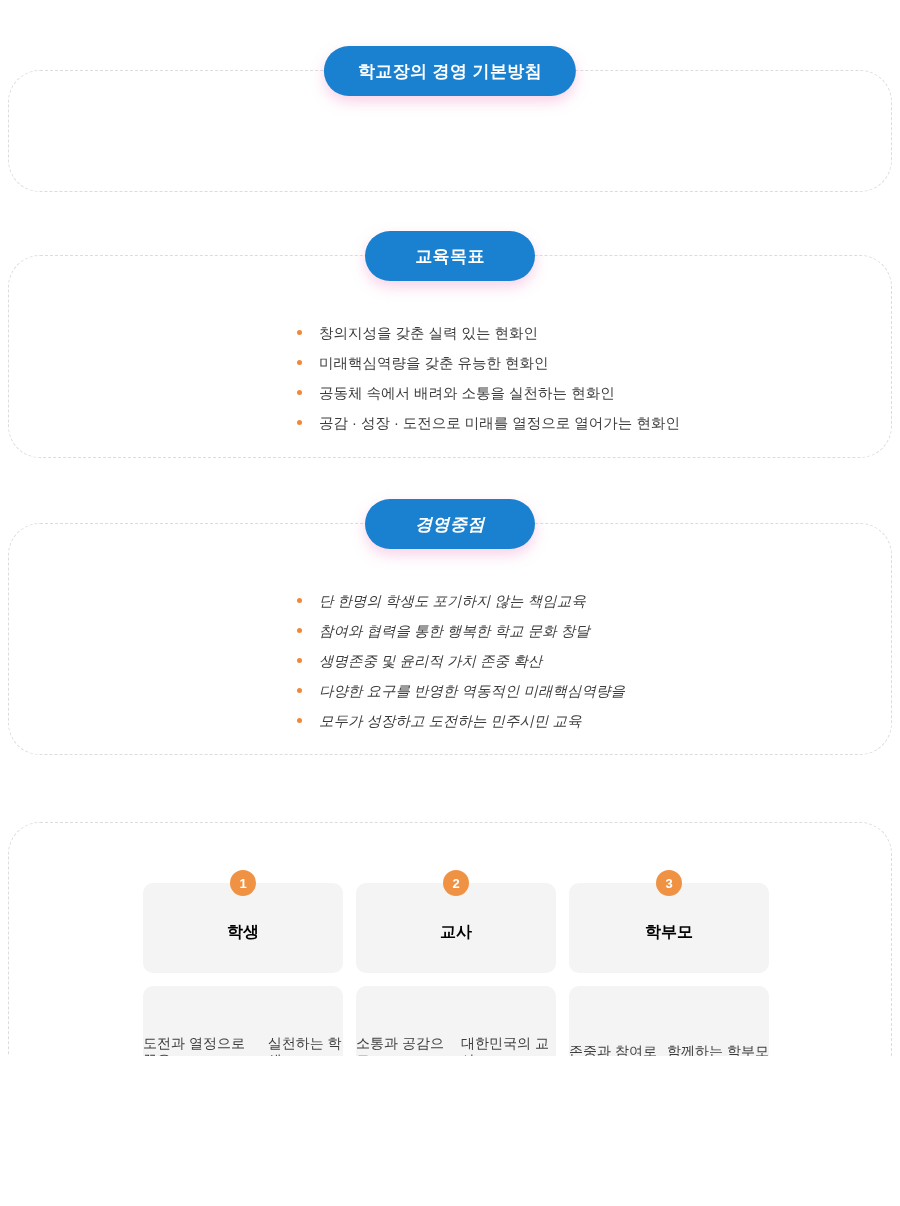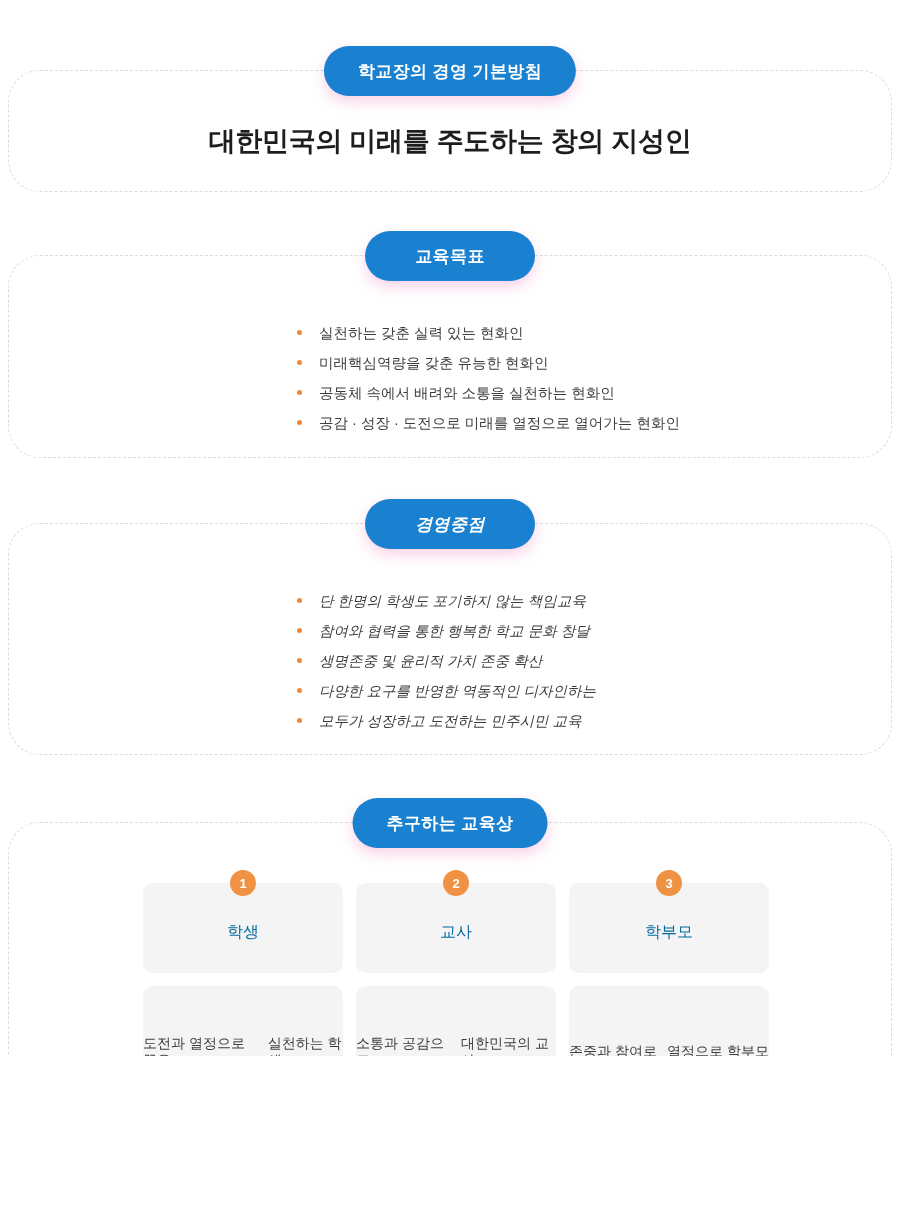--- a/index.html
+++ b/index.html
@@ -133,23 +133,23 @@
     border-radius: 50%;
     background: #ef9244;
     color: #ffffff;
     font-size: 13px;
     font-weight: bold;
     display: flex;
     align-items: center;
     justify-content: center;
   }
   .card-role {
-    color: #0369a1;
+    color: #000000;
     font-size: 16px;
-    font-weight: normal;
+    font-weight: bold;
     margin-top: 8px;
   }
 
   .card-body {
     margin-top: 13px;
     height: 131px;
     border-radius: 10px;
     background: #f4f4f4;
     display: flex;
     flex-direction: row;
@@ -165,31 +165,30 @@
 </style>
 </head>
 <body>
 
 <div class="page">
 
   <section class="section" id="section-policy">
     <div class="badge">
       <span class="badge-label">학교장의 경영 기본방침</span>
     </div>
-    <h1 class="headline">대한민국의 미래를 주도하는 창의 지성인</h1>
   </section>
 
   <section class="section" id="section-goals">
     <div class="badge">
       <span class="badge-label">교육목표</span>
     </div>
     <ul class="bullet-list">
       <li class="bullet-item">
         <span class="bullet-dot"></span>
-        <span>실천하는 갖춘 실력 있는 현화인</span>
+        <span>창의지성을 갖춘 실력 있는 현화인</span>
       </li>
       <li class="bullet-item">
         <span class="bullet-dot"></span>
         <span>미래핵심역량을 갖춘 유능한 현화인</span>
       </li>
       <li class="bullet-item">
         <span class="bullet-dot"></span>
         <span>공동체 속에서 배려와 소통을 실천하는 현화인</span>
       </li>
       <li class="bullet-item">
@@ -211,33 +210,30 @@
       <li class="bullet-item">
         <span class="bullet-dot"></span>
         <span>참여와 협력을 통한 행복한 학교 문화 창달</span>
       </li>
       <li class="bullet-item">
         <span class="bullet-dot"></span>
         <span>생명존중 및 윤리적 가치 존중 확산</span>
       </li>
       <li class="bullet-item">
         <span class="bullet-dot"></span>
-        <span>다양한 요구를 반영한 역동적인 디자인하는</span>
+        <span>다양한 요구를 반영한 역동적인 미래핵심역량을</span>
       </li>
       <li class="bullet-item">
         <span class="bullet-dot"></span>
         <span>모두가 성장하고 도전하는 민주시민 교육</span>
       </li>
     </ul>
   </section>
 
   <section class="section" id="section-pursuit">
-    <div class="badge">
-      <span class="badge-label">추구하는 교육상</span>
-    </div>
 
     <div class="card-grid">
 
       <div class="card-col">
         <div class="card-head">
           <span class="card-num">1</span>
           <span class="card-role">학생</span>
         </div>
         <div class="card-body">
           <span class="card-line">도전과 열정으로 꿈을</span>
@@ -256,20 +252,20 @@
         </div>
       </div>
 
       <div class="card-col">
         <div class="card-head">
           <span class="card-num">3</span>
           <span class="card-role">학부모</span>
         </div>
         <div class="card-body">
           <span class="card-line">존중과 참여로</span>
-          <span class="card-line">열정으로 학부모</span>
+          <span class="card-line">함께하는 학부모</span>
         </div>
       </div>
 
     </div>
   </section>
 
 </div>
 
 </body></html>

